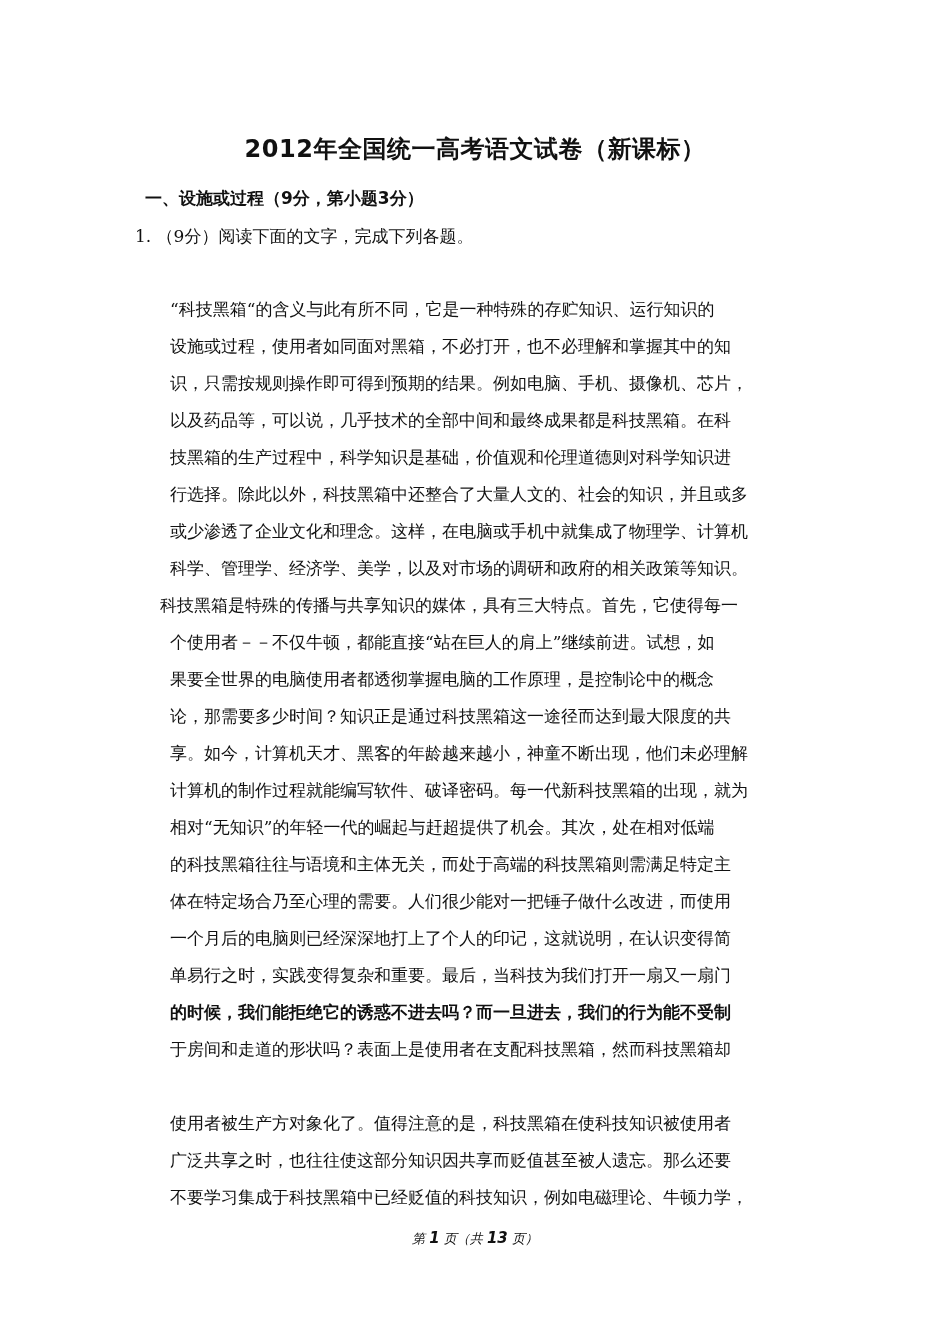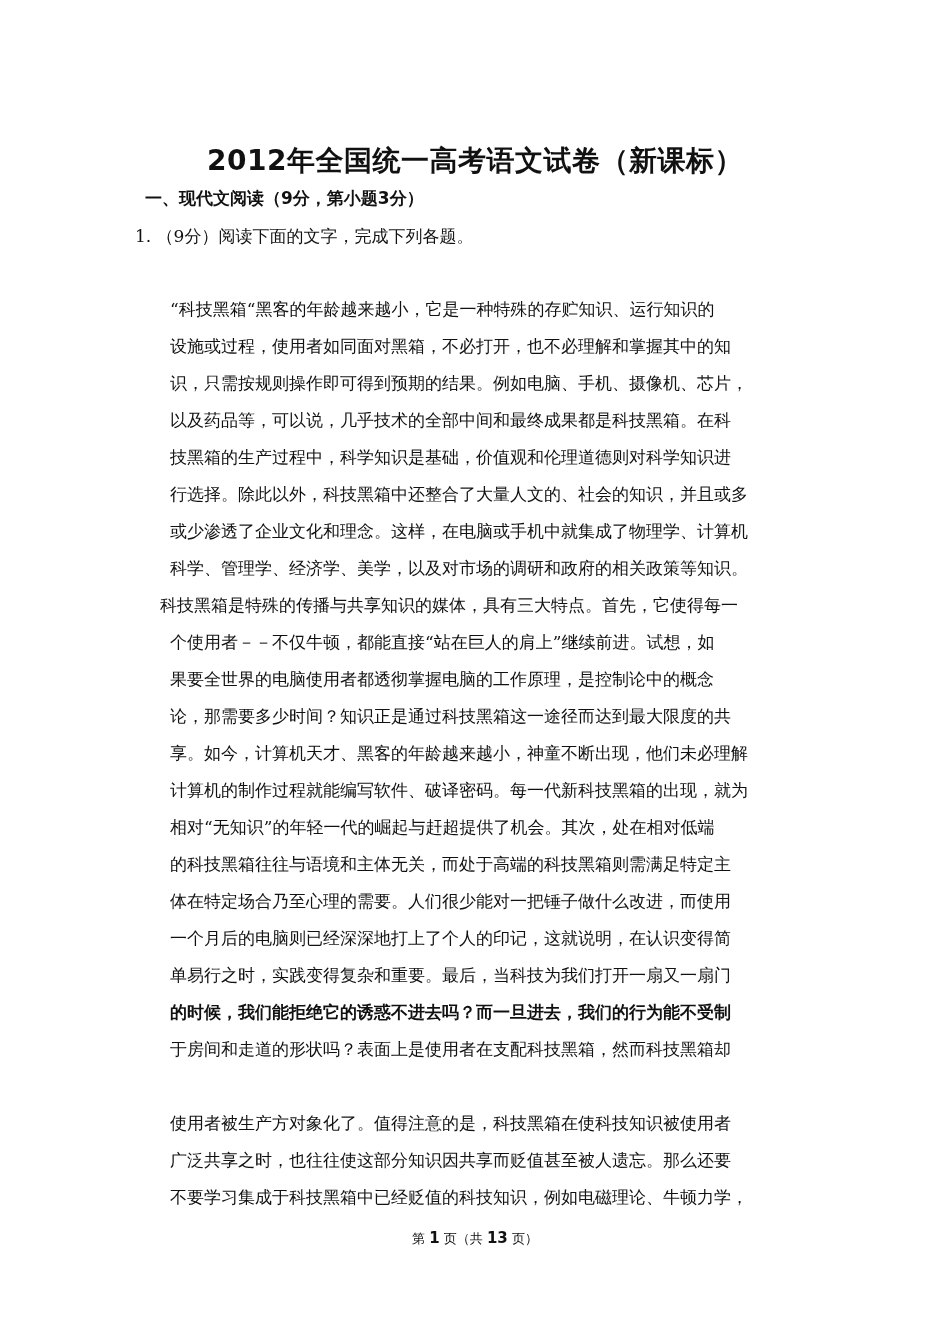--- a/index.html
+++ b/index.html
@@ -1,39 +1,39 @@
 <!DOCTYPE html>
 <html><head>
 <meta charset="utf-8">
 <style>
   html, body { margin: 0; padding: 0; background: #ffffff; }
   body { width: 950px; height: 1344px; position: relative; overflow: hidden;
          font-family: "DejaVu Serif", "Liberation Serif", serif; color: #111; }
   .page { position: absolute; left: 0; top: 0; width: 950px; height: 1344px; }
   .title { position: absolute; left: 0; width: 950px; top: 134px; text-align: center;
            font-family: "DejaVu Sans", "Liberation Sans", sans-serif; font-weight: bold;
-           font-size: 28px; line-height: 30px; letter-spacing: 0.5px; margin-top: 12px; }
+           font-size: 24px; line-height: 30px; letter-spacing: 0.5px; }
   .section { position: absolute; left: 145px; top: 186px;
              font-family: "DejaVu Sans", "Liberation Sans", sans-serif; font-weight: bold;
              font-size: 17px; line-height: 24px; }
   .question { position: absolute; left: 135px; top: 224px; font-size: 17px; line-height: 24px; }
   .line { position: absolute; font-size: 17px; line-height: 24px; white-space: nowrap; }
   .footer { position: absolute; left: 0; width: 950px; top: 1228px; text-align: center;
-            font-size: 13px; line-height: 20px; }
+            font-size: 13px; line-height: 20px; font-style: italic; }
   .footer b { font-family: "DejaVu Sans", "Liberation Sans", sans-serif; font-size: 15px; }
 </style>
 </head>
 <body>
 
 <div class="page">
   <div class="title">2012年全国统一高考语文试卷（新课标）</div>
-  <div class="section">一、现代文阅读（9分，第小题3分）</div>
+  <div class="section">一、设施或过程（9分，第小题3分）</div>
   <div class="question">1. （9分）阅读下面的文字，完成下列各题。</div>
 
-  <div class="line" style="left:170px; top:297px;">“科技黑箱“黑客的年龄越来越小，它是一种特殊的存贮知识、运行知识的</div>
+  <div class="line" style="left:170px; top:297px;">“科技黑箱“的含义与此有所不同，它是一种特殊的存贮知识、运行知识的</div>
   <div class="line" style="left:170px; top:334px;">设施或过程，使用者如同面对黑箱，不必打开，也不必理解和掌握其中的知</div>
   <div class="line" style="left:170px; top:371px;">识，只需按规则操作即可得到预期的结果。例如电脑、手机、摄像机、芯片，</div>
   <div class="line" style="left:170px; top:408px;">以及药品等，可以说，几乎技术的全部中间和最终成果都是科技黑箱。在科</div>
   <div class="line" style="left:170px; top:445px;">技黑箱的生产过程中，科学知识是基础，价值观和伦理道德则对科学知识进</div>
   <div class="line" style="left:170px; top:482px;">行选择。除此以外，科技黑箱中还整合了大量人文的、社会的知识，并且或多</div>
   <div class="line" style="left:170px; top:519px;">或少渗透了企业文化和理念。这样，在电脑或手机中就集成了物理学、计算机</div>
   <div class="line" style="left:170px; top:556px;">科学、管理学、经济学、美学，以及对市场的调研和政府的相关政策等知识。</div>
   <div class="line" style="left:160px; top:593px;">科技黑箱是特殊的传播与共享知识的媒体，具有三大特点。首先，它使得每一</div>
   <div class="line" style="left:170px; top:630px;">个使用者－－不仅牛顿，都能直接“站在巨人的肩上”继续前进。试想，如</div>
   <div class="line" style="left:170px; top:667px;">果要全世界的电脑使用者都透彻掌握电脑的工作原理，是控制论中的概念</div>

